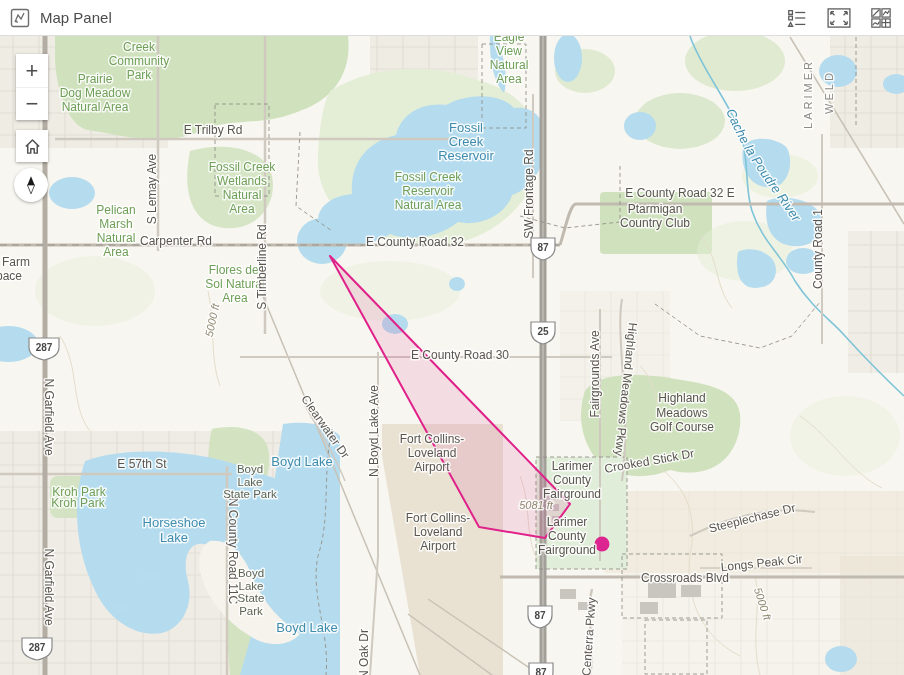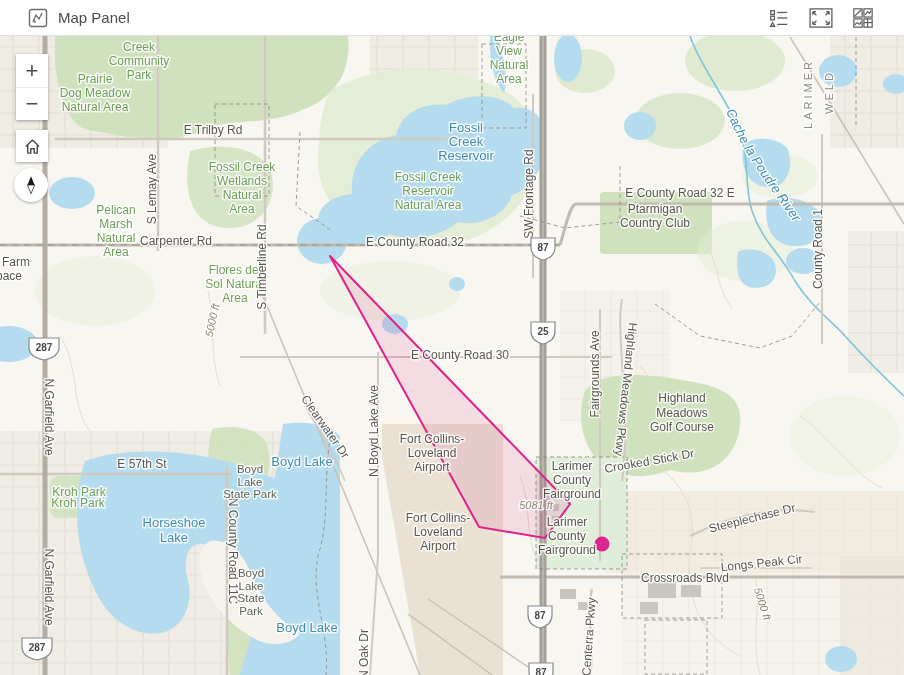--- a/index.html
+++ b/index.html
@@ -1,19 +1,19 @@
 <!DOCTYPE html>
 <html><head>
 <meta charset="utf-8">
 <style>
   html,body{margin:0;padding:0;background:#ffffff;font-family:"Liberation Sans",sans-serif;}
   .app{width:904px;height:675px;position:relative;overflow:hidden;background:#fff;}
   
   .header{height:36px;display:flex;align-items:center;justify-content:space-between;
-          background:#fff;border-bottom:1px solid #ddd;box-sizing:border-box;padding:0 28px;}
+          background:#fff;border-bottom:1px solid #ddd;box-sizing:border-box;padding:0 10px;}
   .title-group{display:flex;align-items:center;gap:10px;}
   .panel-icon{width:20px;height:20px;display:inline-flex;}
   .app-title{font-size:15px;color:#4c4c4c;}
   .header-icons{display:flex;align-items:center;gap:16px;}
   .hbtn{width:26px;height:26px;display:inline-flex;align-items:center;justify-content:center;
         background:transparent;border:none;padding:0;cursor:pointer;}
   
   .map-wrap{position:relative;width:904px;height:639px;background:#f6f4ee;overflow:hidden;}
   svg text{font-family:"Liberation Sans",sans-serif;}
   .mlbl{stroke:rgba(255,255,255,.82);stroke-width:3px;paint-order:stroke;stroke-linejoin:round;}

